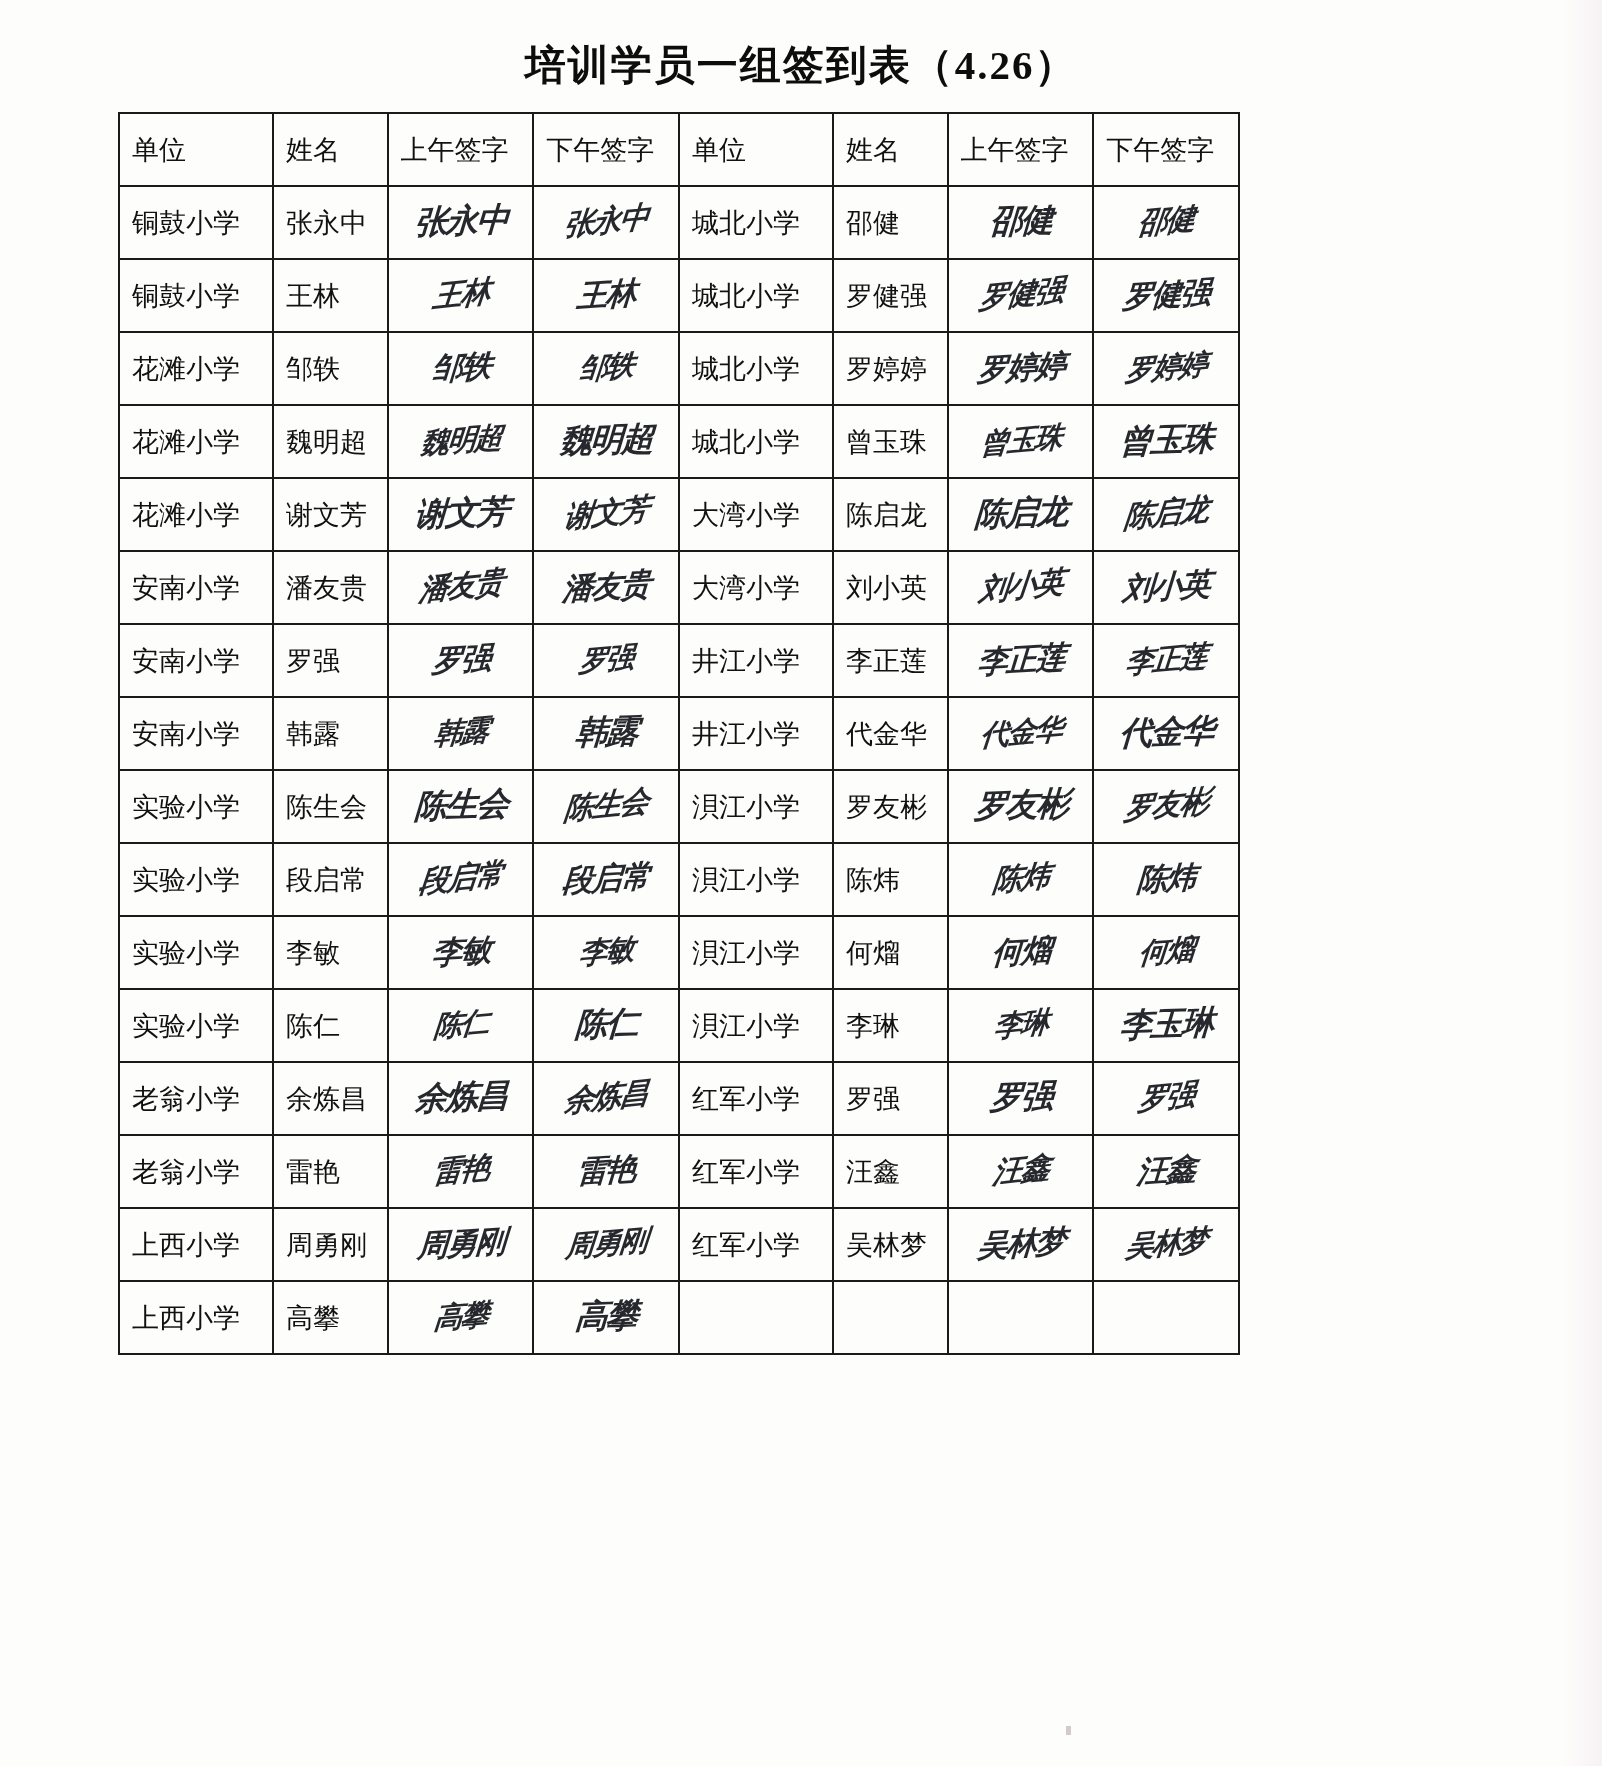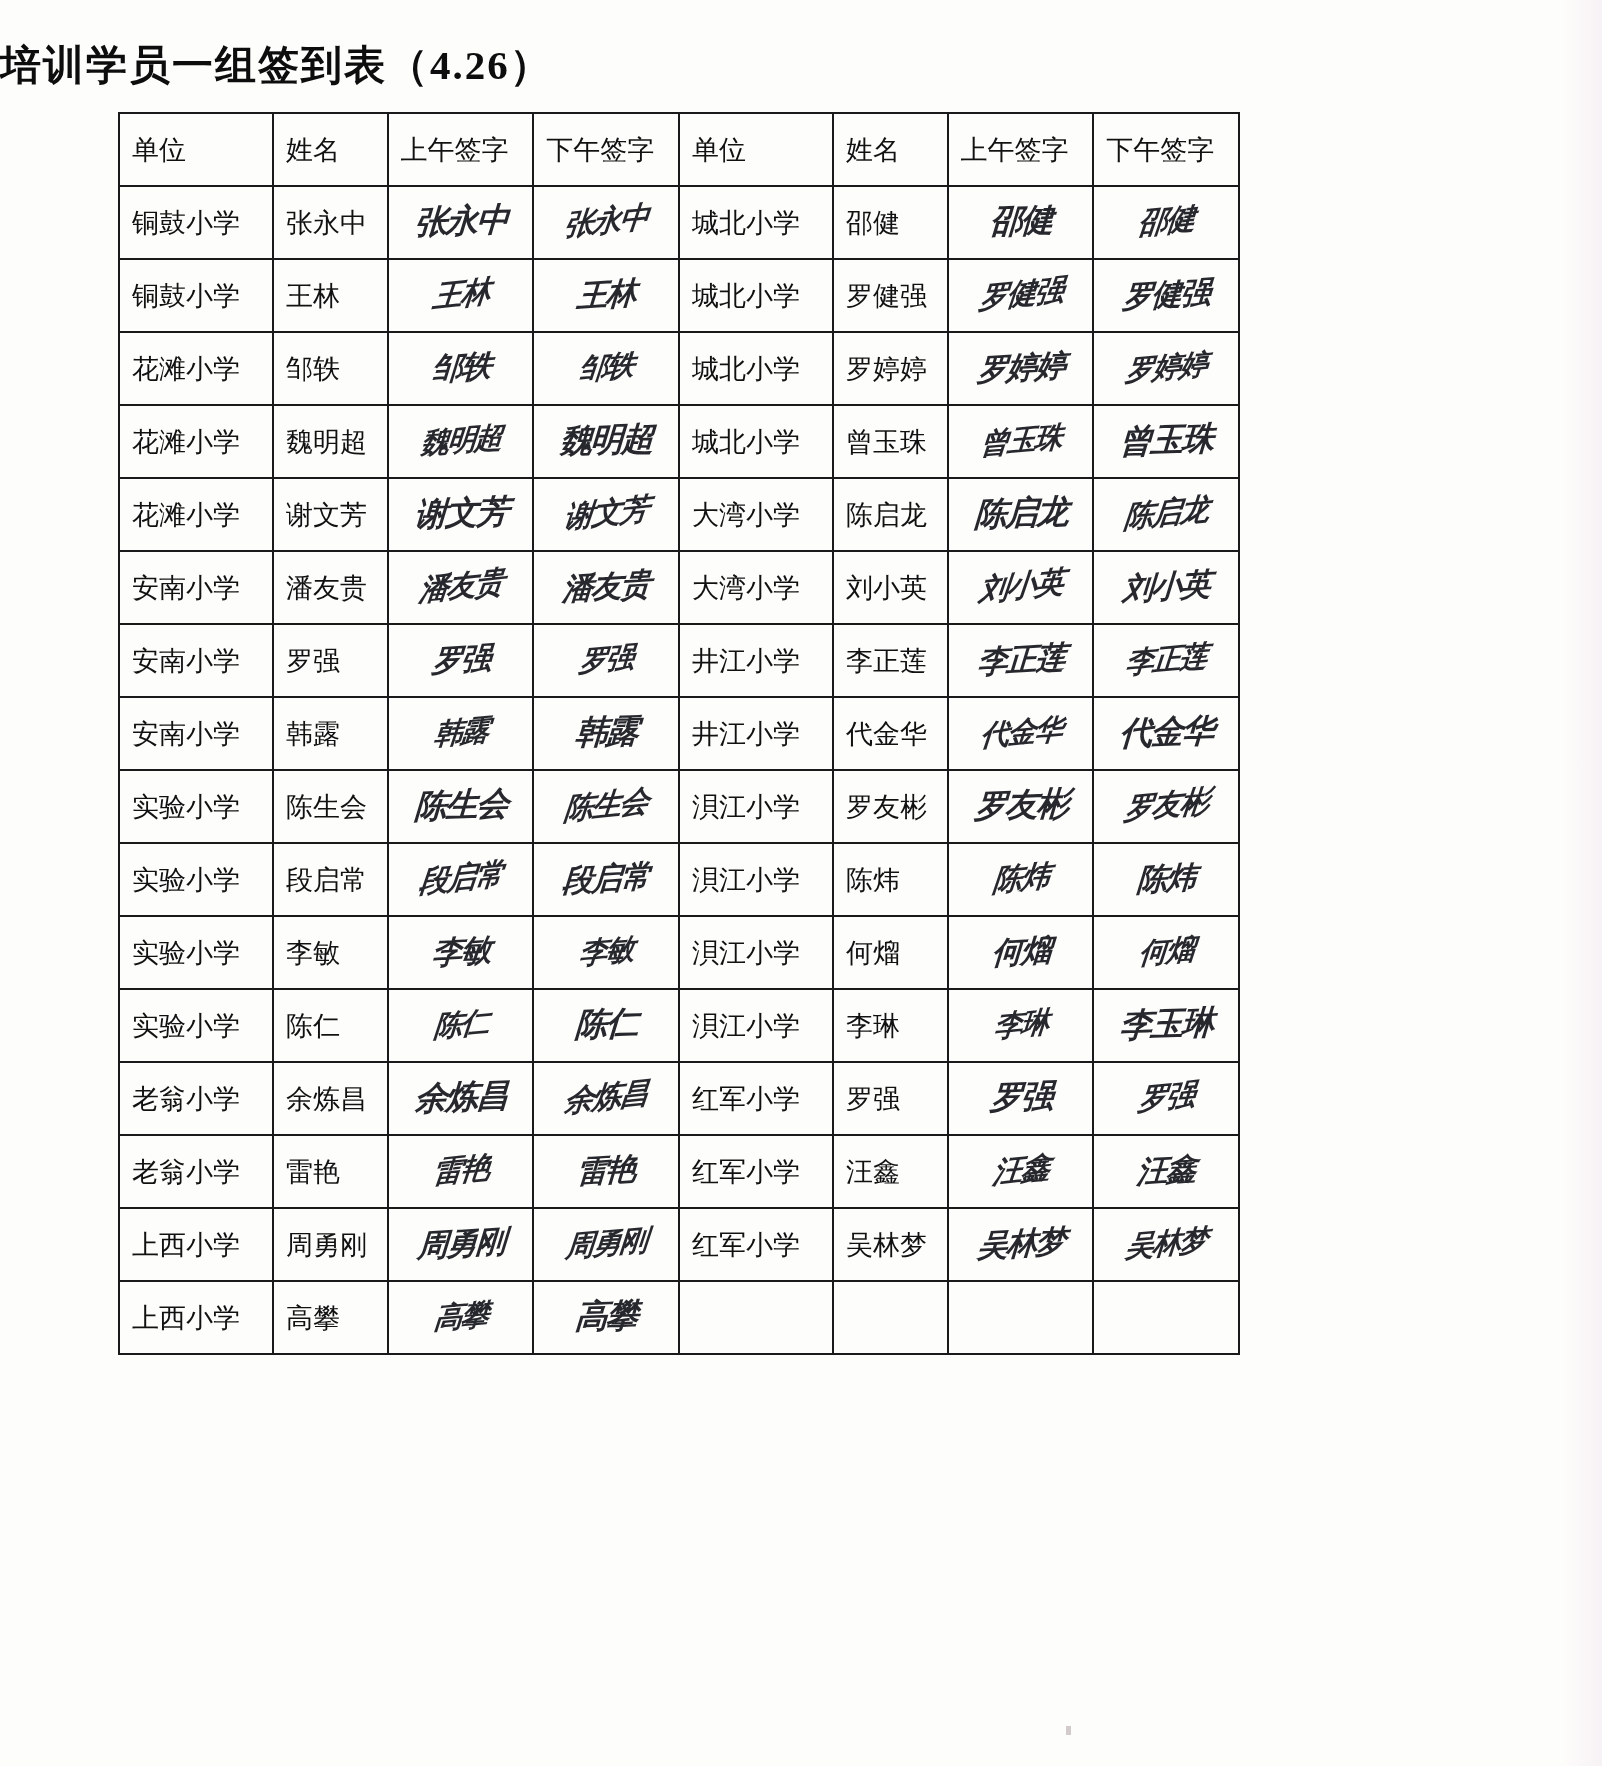--- a/index.html
+++ b/index.html
@@ -18,21 +18,21 @@
   .page {
     position: absolute;
     inset: 0;
     background: #fdfdfb;
   }
   .title {
     position: absolute;
     top: 38px;
     left: 0;
     width: 100%;
-    text-align: left;
+    text-align: center;
     font-size: 41px;
     font-weight: 700;
     letter-spacing: 2px;
     color: #0d0d0d;
     font-family: "Liberation Serif", "DejaVu Serif", serif;
   }
   .sheet {
     position: absolute;
     top: 112px;
     left: 118px;

